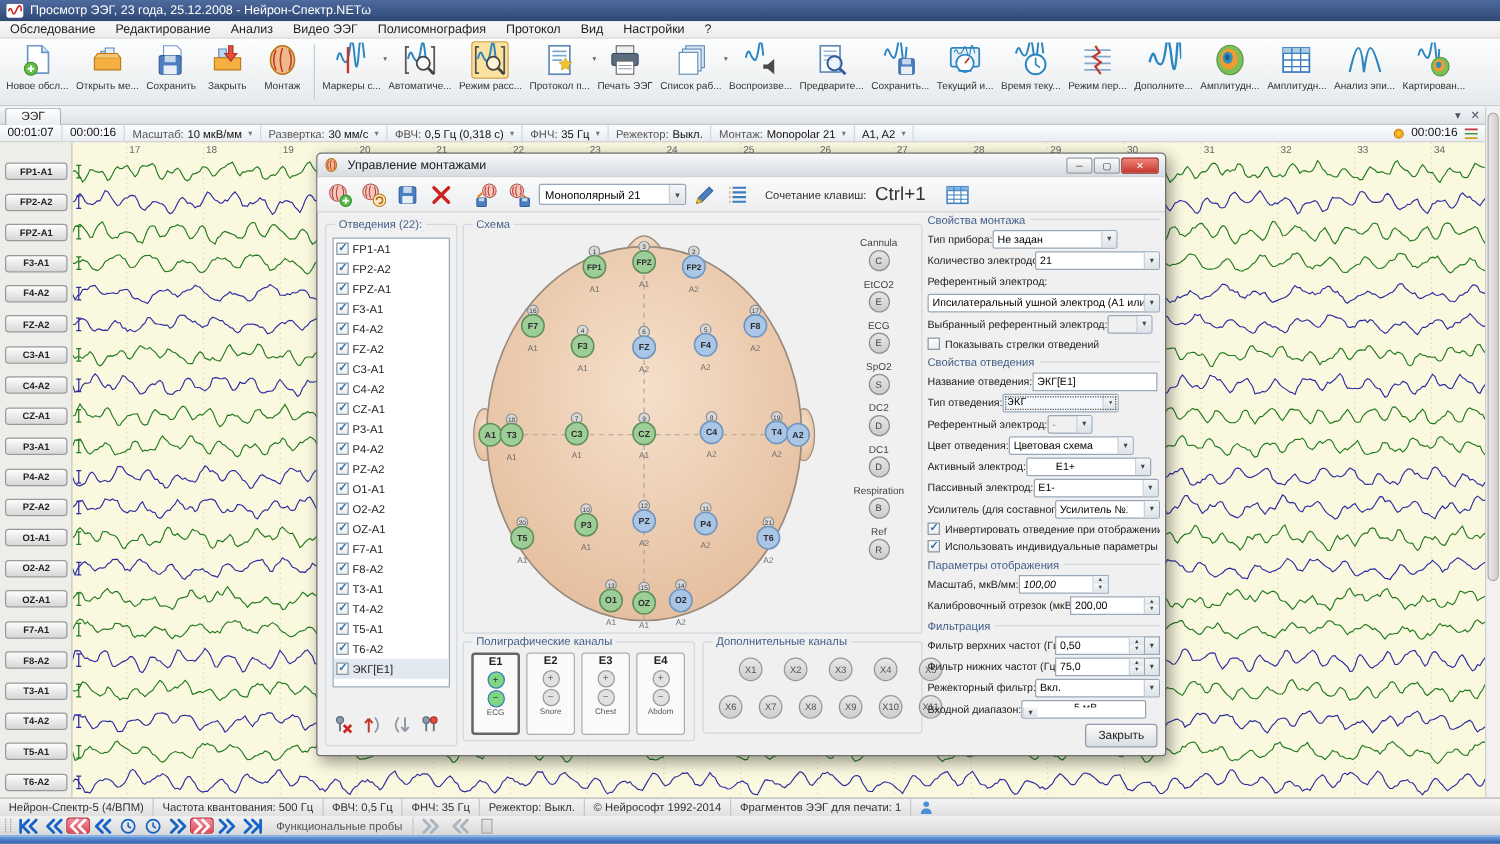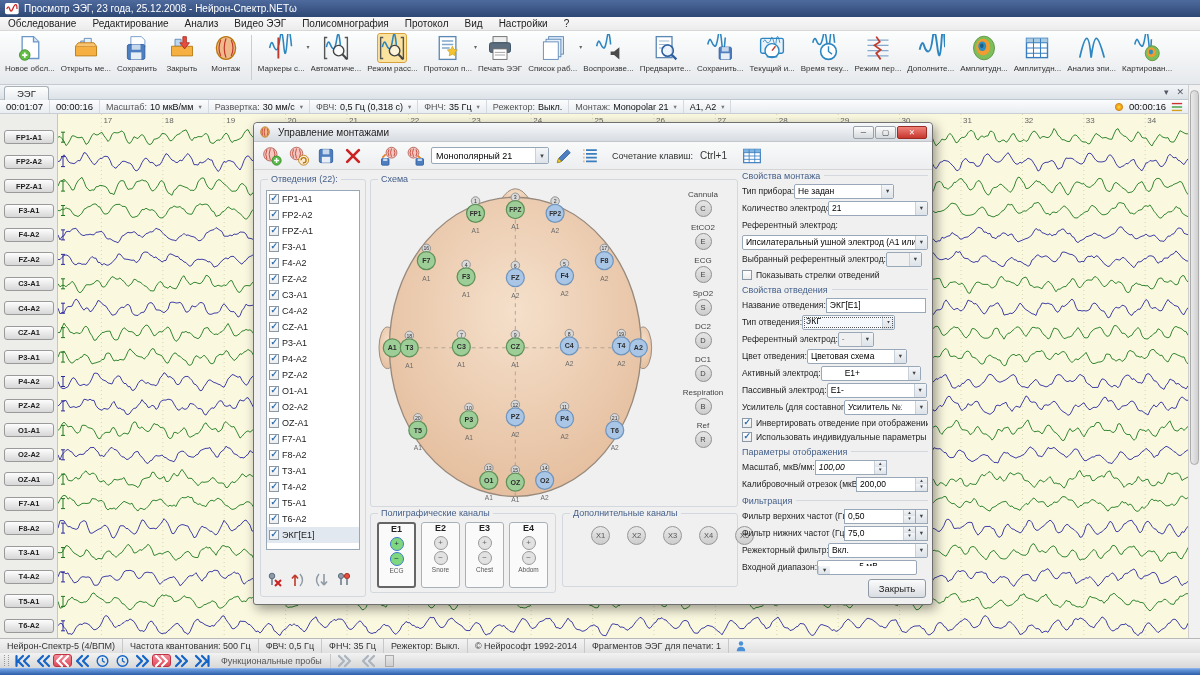--- a/index.html
+++ b/index.html
@@ -61,21 +61,21 @@
   .wbtn{width:21px;height:13px;border:1px solid #98A0A8;border-radius:2px;background:linear-gradient(#FDFDFD,#D5D9DD);font-size:7.5px;line-height:11px;text-align:center;color:#333}
   .wbtn.close{width:30px;background:linear-gradient(#F0837B,#C6372D);border-color:#9C2B22;color:#FFF}
   #dlg-toolbar{position:absolute;left:0;right:0;top:19px;height:28px;background:linear-gradient(#FAFAFA,#ECEEF0);border-bottom:1px solid #D5D5D5;display:flex;align-items:center;gap:3px;padding:0 6px}
   .d-btn{width:24px;height:24px;display:flex;align-items:center;justify-content:center}
   .d-btn svg{width:20px;height:20px}
   .d-sep{width:6px}
   .d-combo{width:118px;height:17px;border:1px solid #98A8B8;background:#FFF;display:flex;align-items:center;font-size:9px;padding-left:4px;border-radius:2px}
   .d-combo-v{flex:1;overflow:hidden;white-space:nowrap}
   .d-combo-a{width:13px;color:#444;font-size:7px;border-left:1px solid #C8D0D8;align-self:stretch;display:flex;align-items:center;justify-content:center;background:linear-gradient(#F4F6F8,#DDE3E9)}
   .d-sh-label{font-size:9px;color:#333;margin-left:6px}
-  .d-sh-value{font-size:10px;color:#333;margin:0 10px 0 4px}
+  .d-sh-value{font-size:15px;color:#333;margin:0 10px 0 4px}
   
   .grp{position:absolute;border:1px solid #D2D8DE;border-radius:3px}
   .grp-title{position:absolute;top:-6px;left:7px;background:#F0F0F0;padding:0 3px;font-size:9px;color:#44608A;white-space:nowrap}
   
   #grp-leads{left:6px;top:56px;width:106px;height:418px}
   #leads-list{position:absolute;left:5px;top:10px;width:94px;height:360px;background:#FFF;border:1px solid #98A8B8;overflow:hidden}
   .lead-row{height:16px;display:flex;align-items:center;gap:3px;padding-left:2px;font-size:9px;color:#222}
   .lead-row.selected{background:#E2E8EF}
   .cb{width:10px;height:10px;border:1px solid #8A98A8;background:linear-gradient(#FFF,#ECECEC);position:relative;display:inline-block;flex:0 0 auto}
   .cb.checked::after{content:"✓";position:absolute;top:-2px;left:0.5px;font-size:9px;font-weight:bold;color:#2B6CB0}
@@ -909,20 +909,28 @@
 
     <div class="grp" id="grp-extra">
       <span class="grp-title">Дополнительные каналы</span>
       <div class="x-row" id="x-row1" style="left:28px;top:12px">
           <div class="xcirc">X1</div>
           <div class="xcirc">X2</div>
           <div class="xcirc">X3</div>
           <div class="xcirc">X4</div>
           <div class="xcirc">X5</div>
         </div>
+      <div class="x-row" id="x-row2" style="left:12px;top:42px;gap:13px">
+          <div class="xcirc">X6</div>
+          <div class="xcirc">X7</div>
+          <div class="xcirc">X8</div>
+          <div class="xcirc">X9</div>
+          <div class="xcirc">X10</div>
+          <div class="xcirc">X11</div>
+        </div>
     </div>
 
     <div id="props">
         <div class="pg">
           <span class="pg-t">Свойства монтажа</span>
           <span class="pg-l"></span>
         </div>
         <div class="prow">
           <span class="plabel">Тип прибора:</span>
           <div class="combo" style="width: 100px;">

